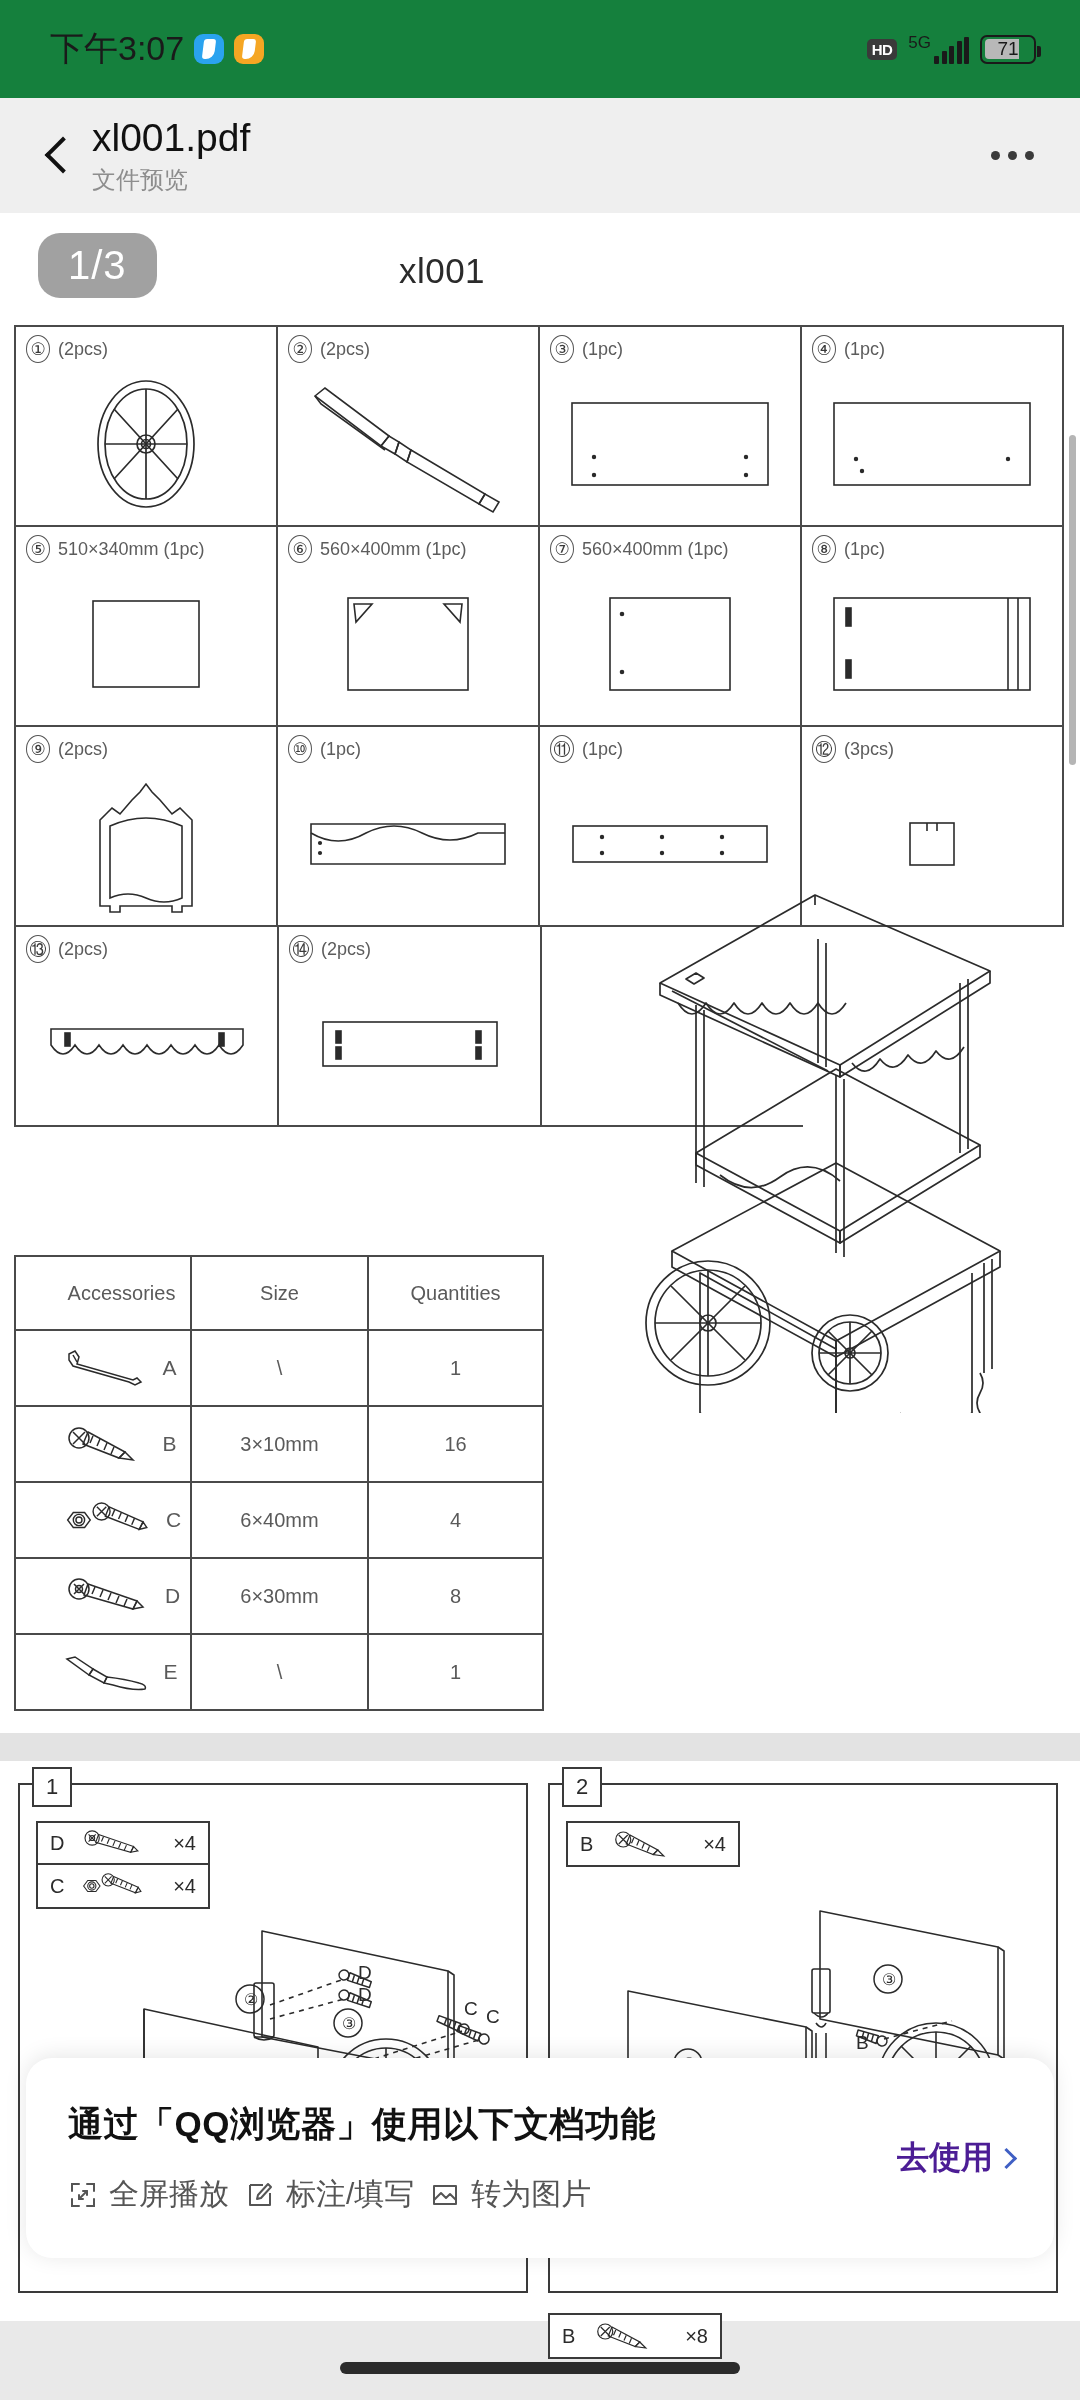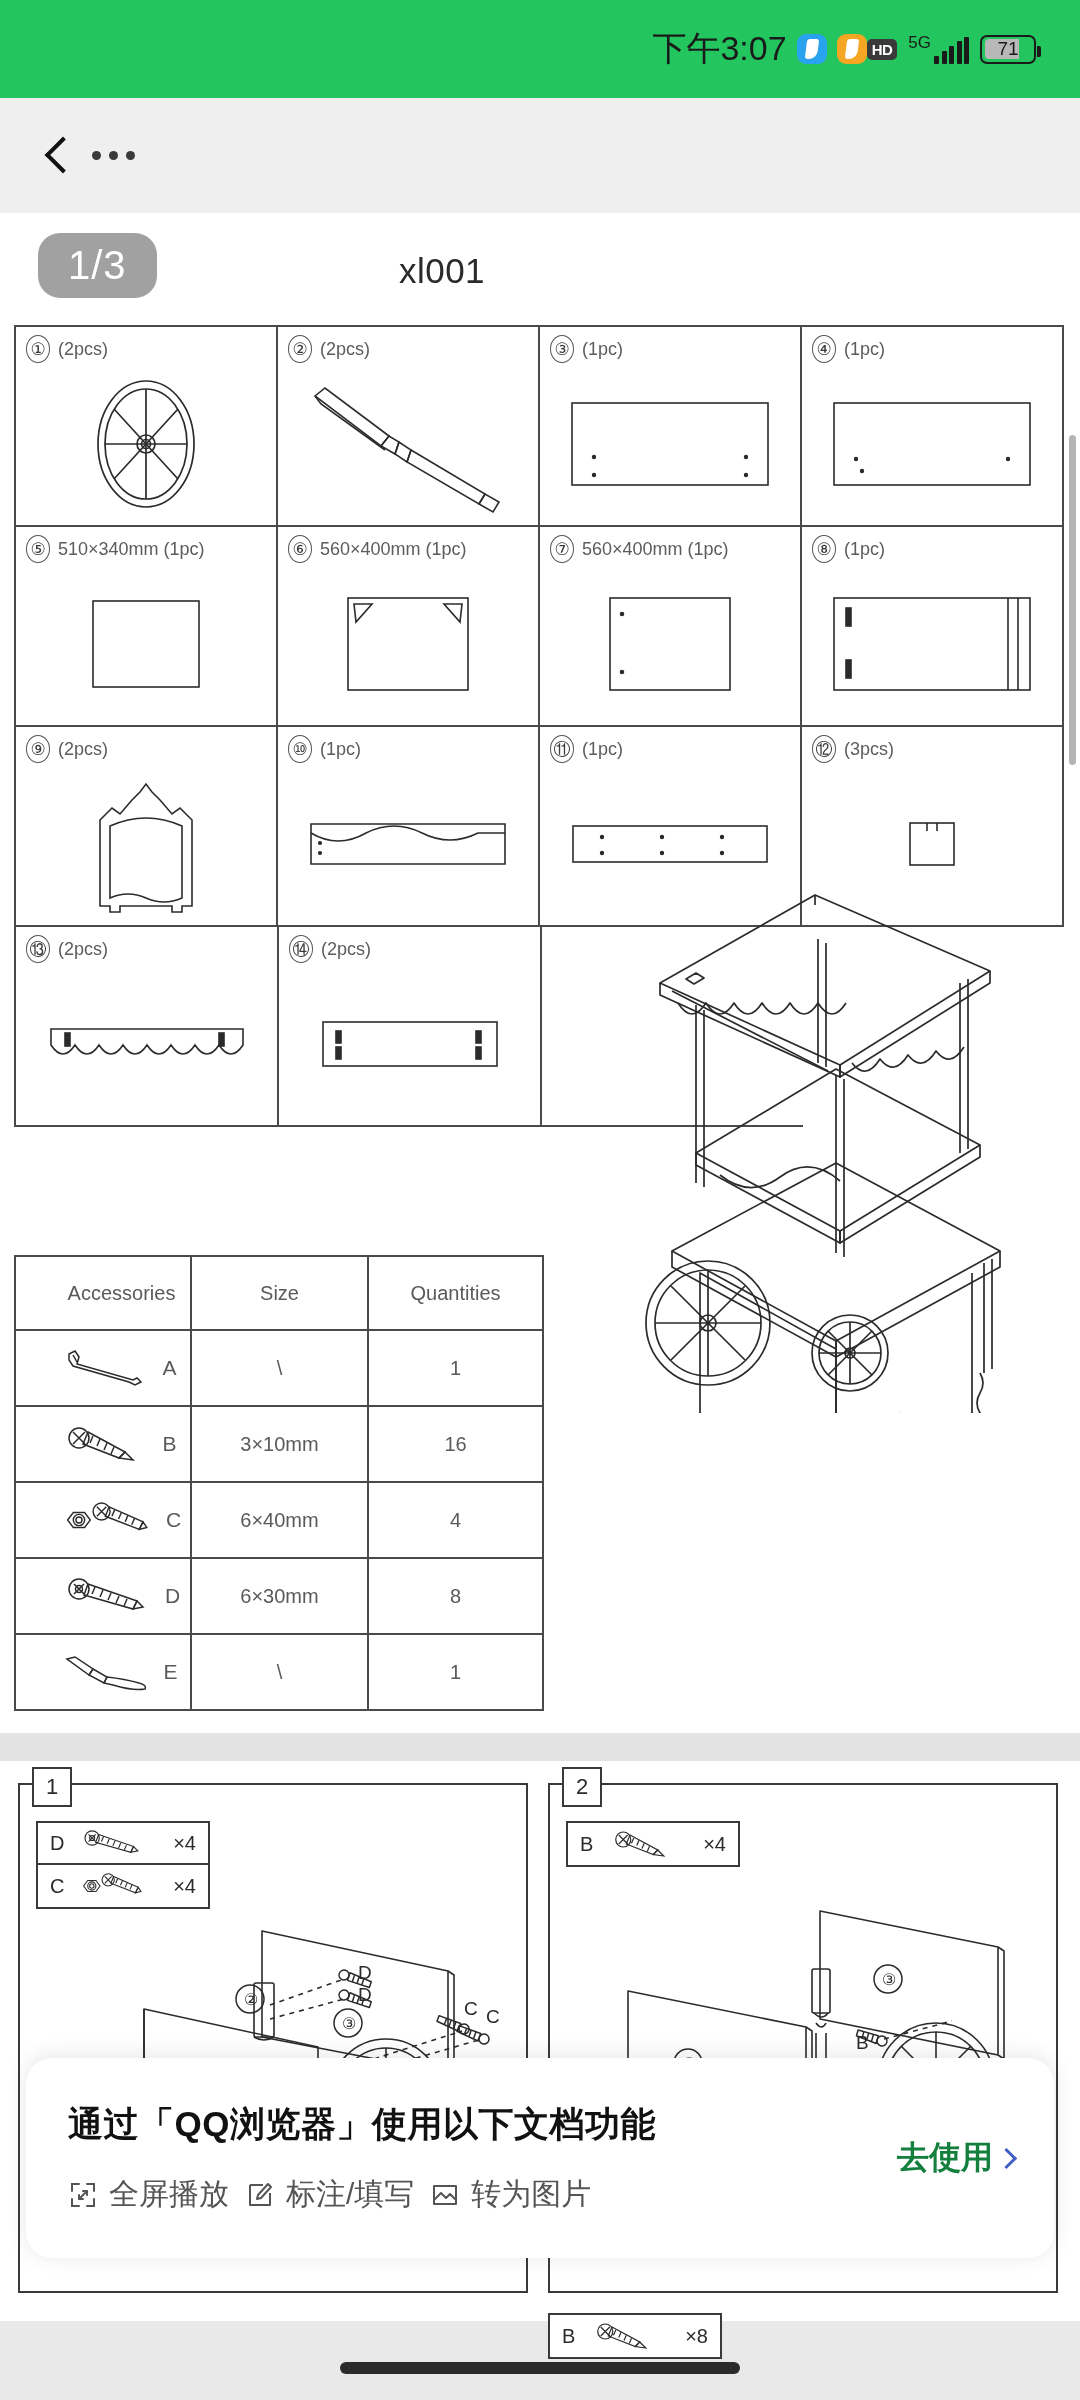--- a/index.html
+++ b/index.html
@@ -7,22 +7,22 @@
     width: 1080px; height: 2400px;
     background: #ffffff;
     font-family: "Liberation Sans", "DejaVu Sans", sans-serif;
     overflow: hidden;
   }
   #screen { position: relative; width: 1080px; height: 2400px; background: #fff; }
 
   
   .statusbar {
     position: absolute; top: 0; left: 0; width: 1080px; height: 98px;
-    background: #22c55e;
-    display: flex; align-items: center; justify-content: flex-end;
+    background: #15803d;
+    display: flex; align-items: center; justify-content: space-between;
     padding: 0 44px 0 50px;
   }
   .sb-left { display: flex; align-items: center; gap: 10px; }
   .sb-time { font-size: 34px; color: #1a1a1a; letter-spacing: 0px; font-weight: 400; }
   .sb-badge { width: 30px; height: 30px; border-radius: 9px; position: relative; }
   .sb-badge.blue { background: #2aa3ef; }
   .sb-badge.orange { background: #f5a623; }
   .sb-badge::after {
     content: ""; position: absolute; left: 9px; top: 5px;
     width: 12px; height: 20px; background: #fff; border-radius: 3px 3px 8px 3px;
@@ -176,21 +176,21 @@
     position: absolute; left: 26px; bottom: 142px; width: 1028px; height: 200px;
     background: #fff; border-radius: 26px; box-shadow: 0 -2px 22px rgba(0,0,0,0.10);
     z-index: 60; display: flex; align-items: center; padding: 0 34px 0 42px;
   }
   .banner-main { flex: 1 1 auto; }
   .banner-title { font-size: 35px; color: #111; letter-spacing: 0.5px; font-weight: 700; }
   .banner-actions { display: flex; align-items: center; gap: 16px; margin-top: 26px; }
   .b-act { display: flex; align-items: center; gap: 11px; font-size: 30px; color: #555; }
   .b-act .gi { width: 30px; height: 30px; display: block; }
   .banner-cta { display: flex; align-items: center; gap: 6px; flex: 0 0 auto; padding-right: 6px;}
-  .banner-cta .txt { font-size: 32px; color: #15803d; font-weight: 700; text-align: right; }
+  .banner-cta .txt { font-size: 32px; color: #4c1d95; font-weight: 700; text-align: right; }
   .banner-cta .chev { width: 15px; height: 15px; border-right: 3.4px solid #3f5fc4; border-top: 3.4px solid #3f5fc4; transform: rotate(45deg); }
 
   
   .vscroll {
     position: absolute; right: 4px; top: 222px; width: 7px; height: 330px;
     background: #b5b5b5; border-radius: 4px; z-index: 50;
   }
 
   
   .home-ind {
@@ -223,20 +223,24 @@
       </span>
       <span class="batt">
         <span class="batt-fill"></span>
         <span class="batt-num">71</span>
       </span>
     </div>
   </div>
 
   <div class="appbar">
     <div class="back-chevron"></div>
+    <div class="title-block">
+      <div class="doc-title">xl001.pdf</div>
+      <div class="doc-sub">文件预览</div>
+    </div>
     <div class="more-dots">
         <i></i>
         <i></i>
         <i></i>
       </div>
   </div>
 
   <div class="viewer">
 
     <div class="page page1">

